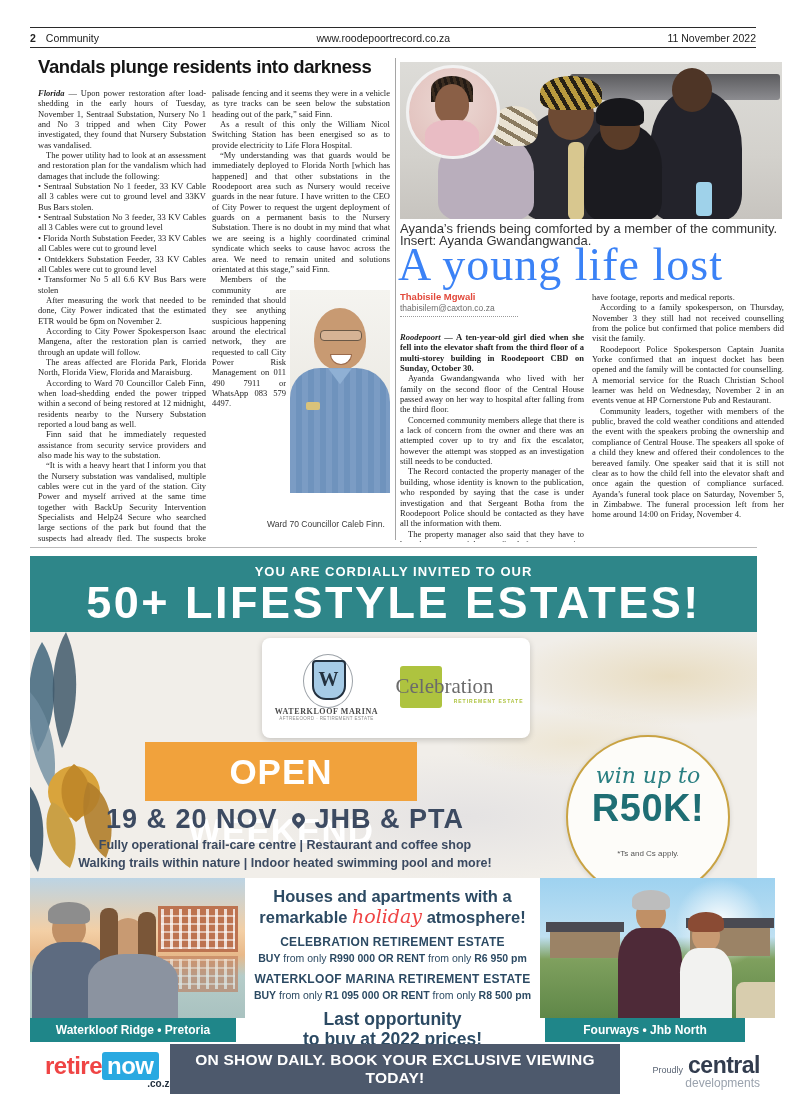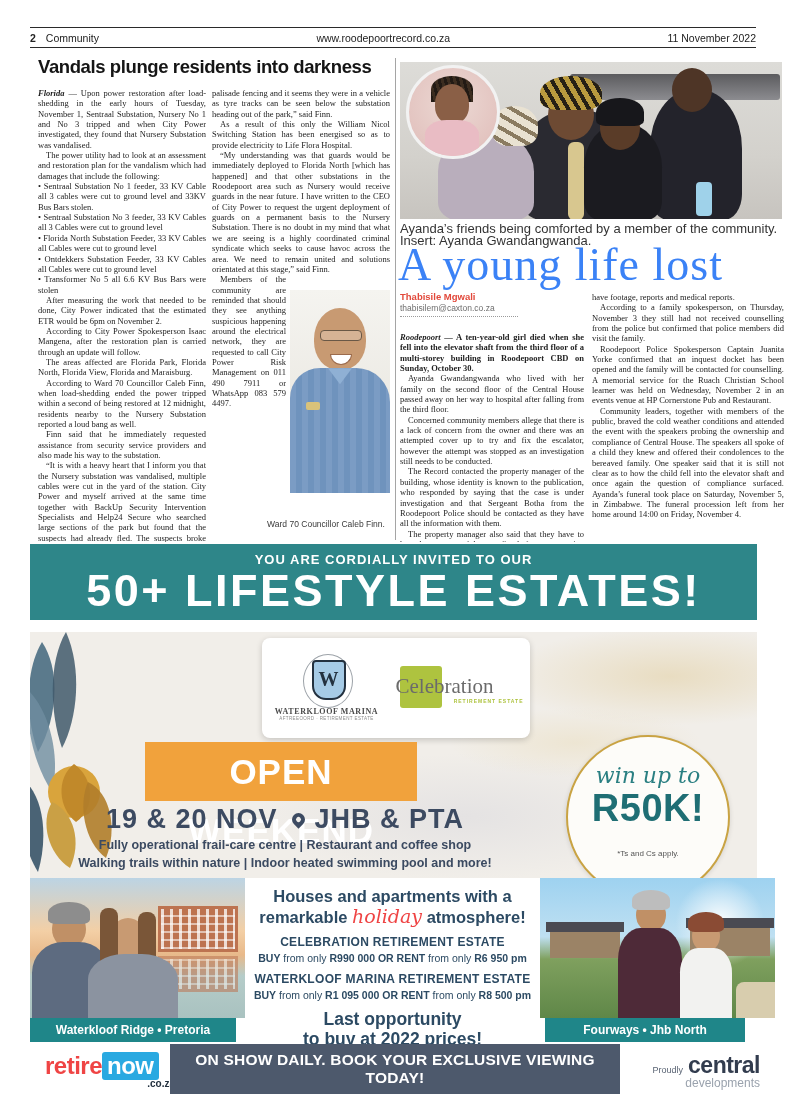--- a/index.html
+++ b/index.html
@@ -57,21 +57,21 @@
   .byline{top:291px;left:400px;width:130px;}
   .byline-name{font-size:9.5px;font-weight:bold;color:#e2493b;}
   .byline-mail{font-size:8.5px;color:#6e6e6e;margin-top:1px;}
   .byline-rule{width:118px;border-bottom:1.5px dotted #9a9a9a;margin-top:3px;}
   .y-col1{top:332px;left:400px;width:184px;height:210px;}
   .y-col2{top:292px;left:592px;width:192px;height:250px;}
   .y-lead{font-weight:bold;}
 
   
   .ad-toprule{top:547px;left:30px;width:727px;height:1px;background:#b9b9b9;}
-  .ad-teal{top:544px;left:30px;width:727px;height:76px;background:#2e8689;color:#fff;text-align:center;}
+  .ad-teal{top:556px;left:30px;width:727px;height:76px;background:#2e8689;color:#fff;text-align:center;}
   .ad-invite{margin-top:8px;font-size:13px;font-weight:800;letter-spacing:1px;}
   .ad-big{font-size:45px;font-weight:800;letter-spacing:2.5px;line-height:48px;}
   .ad-marble{top:632px;left:30px;width:727px;height:246px;overflow:hidden;
      background:
        radial-gradient(ellipse 240px 70px at 88% 18%, rgba(210,175,90,.28), transparent 70%),
        radial-gradient(ellipse 300px 90px at 60% 75%, rgba(205,205,215,.35), transparent 70%),
        radial-gradient(ellipse 180px 50px at 75% 45%, rgba(220,190,110,.18), transparent 70%),
        #f1eee9;}
   .logo-panel{position:absolute;left:232px;top:6px;width:268px;height:100px;background:#fff;border-radius:8px;
               box-shadow:0 2px 6px rgba(0,0,0,.18);display:flex;align-items:center;justify-content:space-around;}

